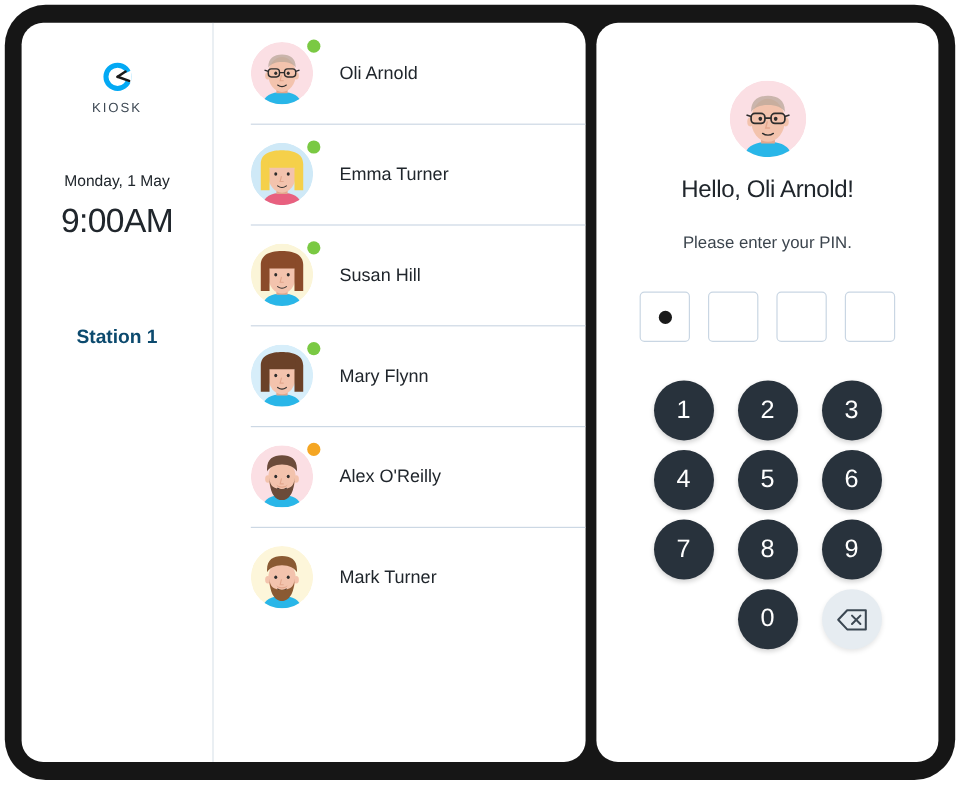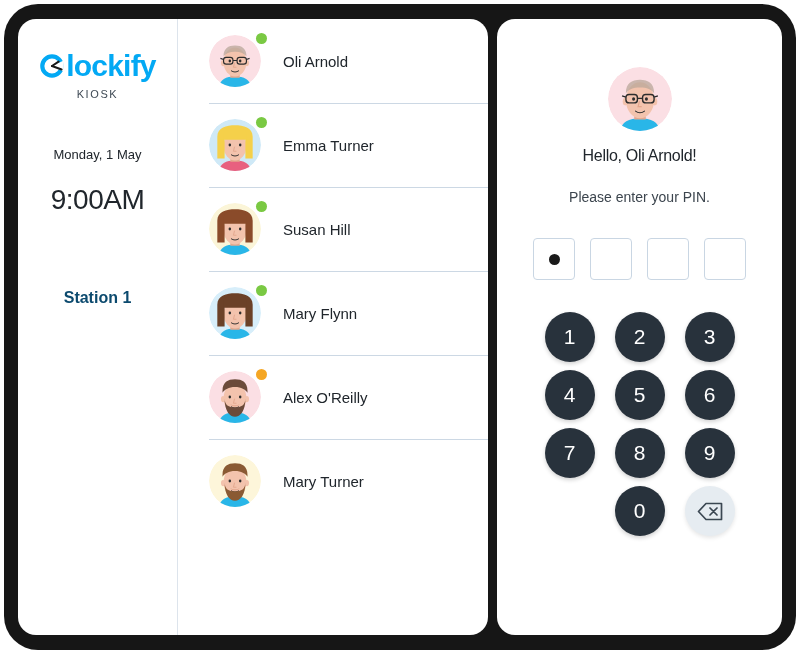--- a/index.html
+++ b/index.html
@@ -66,21 +66,21 @@
     letter-spacing: 1.6px;
     color: #3f4a55;
     font-weight: normal;
   }
   #date-label {
     margin-top: 47px;
     font-size: 13px;
     color: #20262c;
   }
   #time-label {
-    margin-top: 22px;
+    margin-top: 10px;
     font-size: 28px;
     color: #20262c;
     letter-spacing: -0.5px;
   }
   #station-label {
     margin-top: 73px;
     font-size: 16px;
     font-weight: bold;
     color: #0c4a6e;
   }
@@ -132,21 +132,21 @@
     text-align: center;
   }
   #hero-avatar {
     margin: 48px auto 0;
     width: 64px; height: 64px;
     border-radius: 50%;
     overflow: hidden;
   }
   #greeting {
     margin-top: 16px;
-    font-size: 16px;
+    font-size: 20px;
     color: #20262c;
     letter-spacing: -0.3px;
   }
   #pin-prompt {
     margin-top: 24px;
     font-size: 14px;
     color: #3c454e;
   }
   #pin-boxes {
     margin-top: 33px;
@@ -205,21 +205,20 @@
   <div id="sidebar">
 
     <div id="logo-wrap">
       <svg id="clock-icon" width="26" height="26" viewBox="0 0 26 26">
         <path d="M13 1.2 A11.8 11.8 0 1 0 13 24.8 A11.8 11.8 0 0 0 13 1.2 Z
                  M13 5.4 A7.6 7.6 0 1 1 13 20.6 A7.6 7.6 0 1 1 13 5.4 Z" fill="#03a9f4" fill-rule="evenodd"></path>
         <path d="M13 13 L24.8 7.6 L24.8 18.4 Z" fill="#ffffff"></path>
         <path d="M13 13 L22.6 16.4" stroke="#1a1a1a" stroke-width="2.1" stroke-linecap="round" fill="none"></path>
         <path d="M13 13 L19.6 8.6" stroke="#1a1a1a" stroke-width="2.1" stroke-linecap="round" fill="none"></path>
       </svg>
-      <span id="logo-text">lockify</span>
     </div>
 
     <div id="kiosk-label">KIOSK</div>
 
     <div id="date-label">Monday, 1 May</div>
     <div id="time-label">9:00AM</div>
     <div id="station-label">Station 1</div>
   </div>
 
   <div id="user-list">
@@ -362,21 +361,21 @@
     <ellipse cx="60" cy="50" rx="2.4" ry="2.8" fill="#2d2d2d"></ellipse>
     <path d="M49 54 L47 62 L52 62" stroke="#e3a78d" stroke-width="1.8" fill="none" stroke-linecap="round"></path>
     <path d="M43 69 C47 72 53 72 57 69" stroke="#2d2d2d" stroke-width="1.8" fill="none" stroke-linecap="round"></path>
     <path d="M30 52 C30 78 40 88 50 88 C60 88 70 78 70 52
               C70 66 62 70 50 70 C38 70 30 66 30 52 Z" fill="#8a5a33"></path>
      <path d="M41 63 C44 67 56 67 59 63 C57 70 43 70 41 63 Z" fill="#e3a78d"></path>
 
   </svg></span>
 
      </span>
-     <span class="user-name">Mary Turner</span>
+     <span class="user-name">Mark Turner</span>
       </div>
     </div>
 </div>
 
 <div class="screen" id="screen-right">
   <div id="pin-panel">
 
     <div id="hero-avatar"><svg width="64" height="64" viewBox="0 0 100 100">
     <circle cx="50" cy="50" r="50" fill="#fbdfe4"></circle>
     <path d="M20 100 C20 86 33 80 50 80 C67 80 80 86 80 100 Z" fill="#29b6e8"></path>

